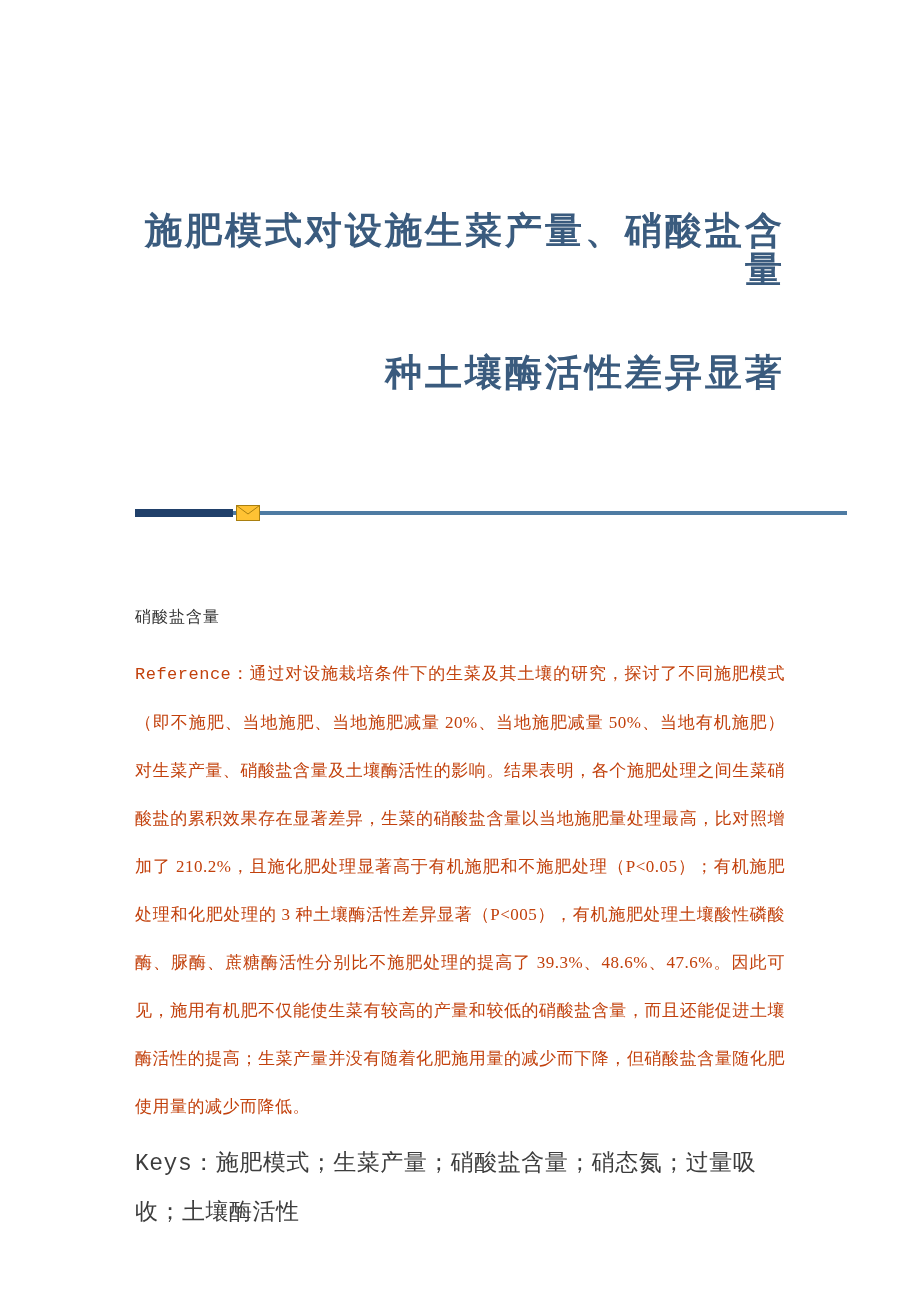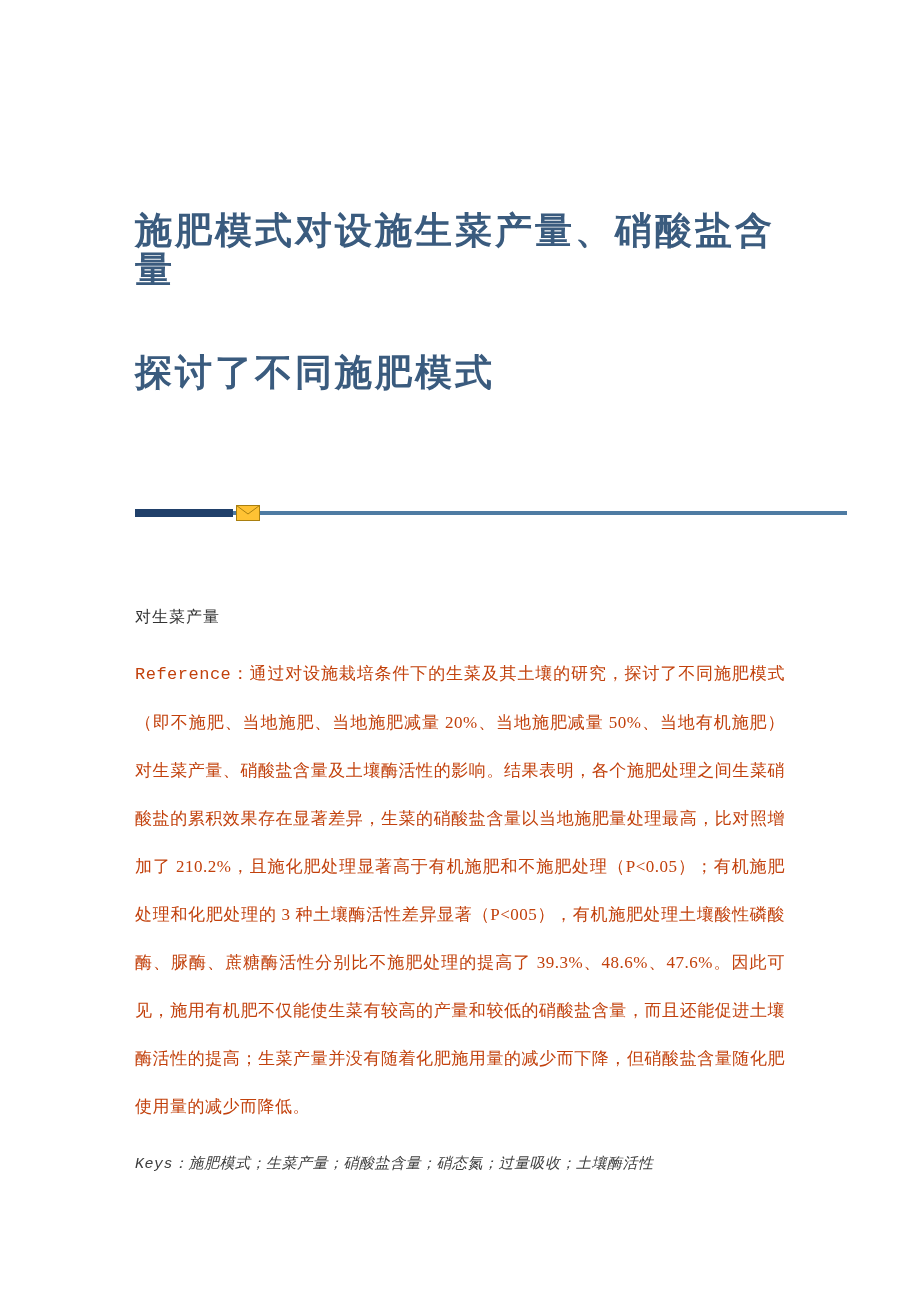--- a/index.html
+++ b/index.html
@@ -8,21 +8,21 @@
     width: 920px;
     min-height: 1302px;
     margin: 0 auto;
     font-family: "Liberation Serif", "DejaVu Serif", serif;
     color: #3d3d3d;
     overflow-x: hidden;
   }
   .page { padding: 212px 135px 80px 135px; }
 
   .title {
-    text-align: left;
+    text-align: right;
     color: #3a5b7e;
     font-weight: bold;
     font-size: 37px;
     letter-spacing: 3px;
     line-height: 1.05;
   }
   .title-line1 { margin-bottom: 64px; }
 
   .divider {
     position: relative;
@@ -61,51 +61,50 @@
     margin-top: 22px;
     font-size: 17px;
     line-height: 48px;
     letter-spacing: 0.5px;
     text-align: justify;
     color: #c2410c;
   }
 
   .keywords {
     margin-top: 8px;
-    font-size: 15px;
+    font-size: 23px;
     line-height: 48px;
     letter-spacing: 0.5px;
     color: #3d3d3d;
-    font-style: italic;
   }
 
   .mono {
     font-family: "Liberation Mono", "DejaVu Sans Mono", monospace;
   }
 </style>
 </head>
 <body>
 
 <div class="page">
 
   <div class="title">
     <div class="title-line1">施肥模式对设施生菜产量、硝酸盐含量</div>
-    <div class="title-line2">探讨了不同施肥模式</div>
+    <div class="title-line2">种土壤酶活性差异显著</div>
   </div>
 
   <div class="divider">
     <div class="divider-line"></div>
     <div class="divider-accent"></div>
     <span class="envelope">
       <svg width="24" height="16" viewBox="0 0 24 16" aria-hidden="true">
         <rect x="0.5" y="0.5" width="23" height="15" fill="#ffc234" stroke="#a97f10" stroke-width="1"></rect>
         <path d="M0.5,0.5 L12,9 L23.5,0.5" fill="none" stroke="#a97f10" stroke-width="1"></path>
       </svg>
     </span>
   </div>
 
-  <div class="author">对生菜产量</div>
+  <div class="author">硝酸盐含量</div>
 
   <p class="abstract"><span class="mono">Reference：</span><span>通过对设施栽培条件下的生菜及其土壤的研究，探讨了不同施肥模式（即不施肥、当地施肥、当地施肥减量 20%、当地施肥减量 50%、当地有机施肥）对生菜产量、硝酸盐含量及土壤酶活性的影响。结果表明，各个施肥处理之间生菜硝酸盐的累积效果存在显著差异，生菜的硝酸盐含量以当地施肥量处理最高，比对照增加了 210.2%，且施化肥处理显著高于有机施肥和不施肥处理（P&lt;0.05）；有机施肥处理和化肥处理的 3 种土壤酶活性差异显著（P&lt;005），有机施肥处理土壤酸性磷酸酶、脲酶、蔗糖酶活性分别比不施肥处理的提高了 39.3%、48.6%、47.6%。因此可见，施用有机肥不仅能使生菜有较高的产量和较低的硝酸盐含量，而且还能促进土壤酶活性的提高；生菜产量并没有随着化肥施用量的减少而下降，但硝酸盐含量随化肥使用量的减少而降低。</span></p>
 
   <p class="keywords"><span class="mono">Keys：</span><span>施肥模式；生菜产量；硝酸盐含量；硝态氮；过量吸收；土壤酶活性</span></p>
 
 </div>
 
 </body></html>

